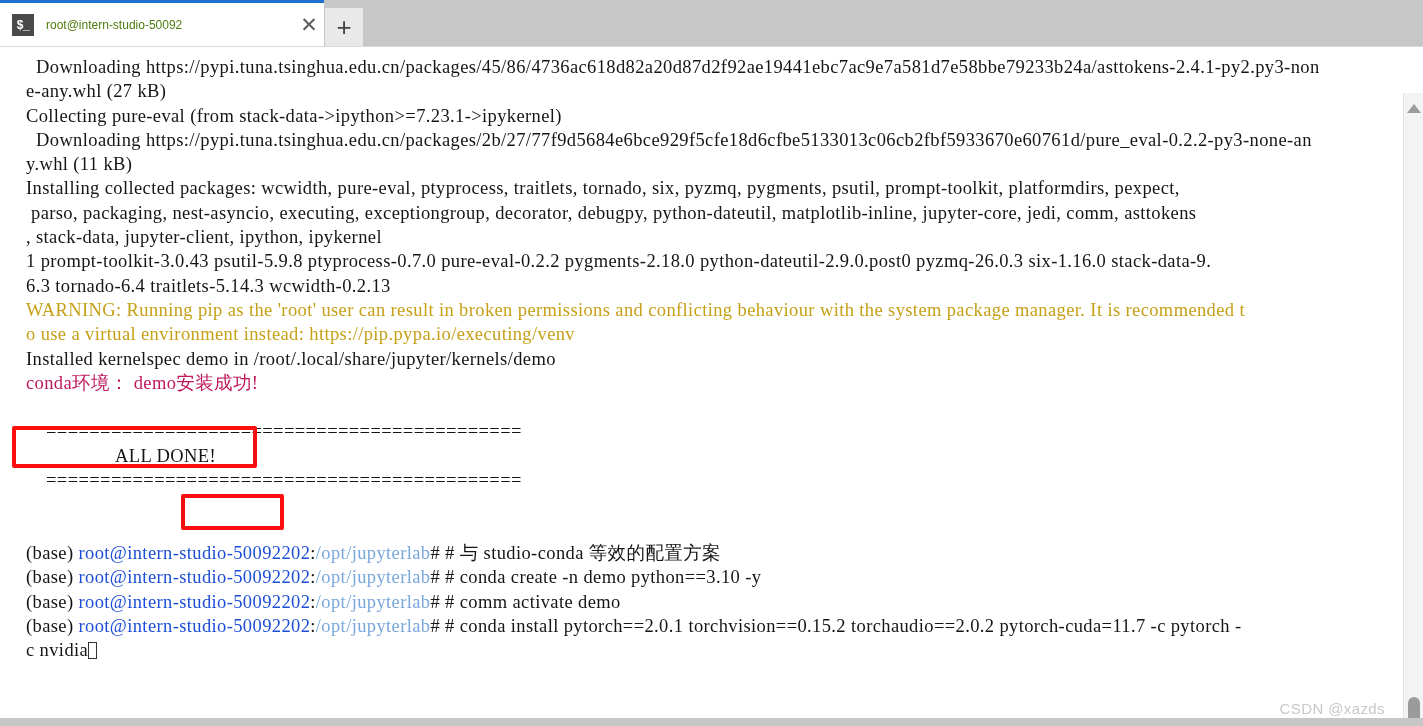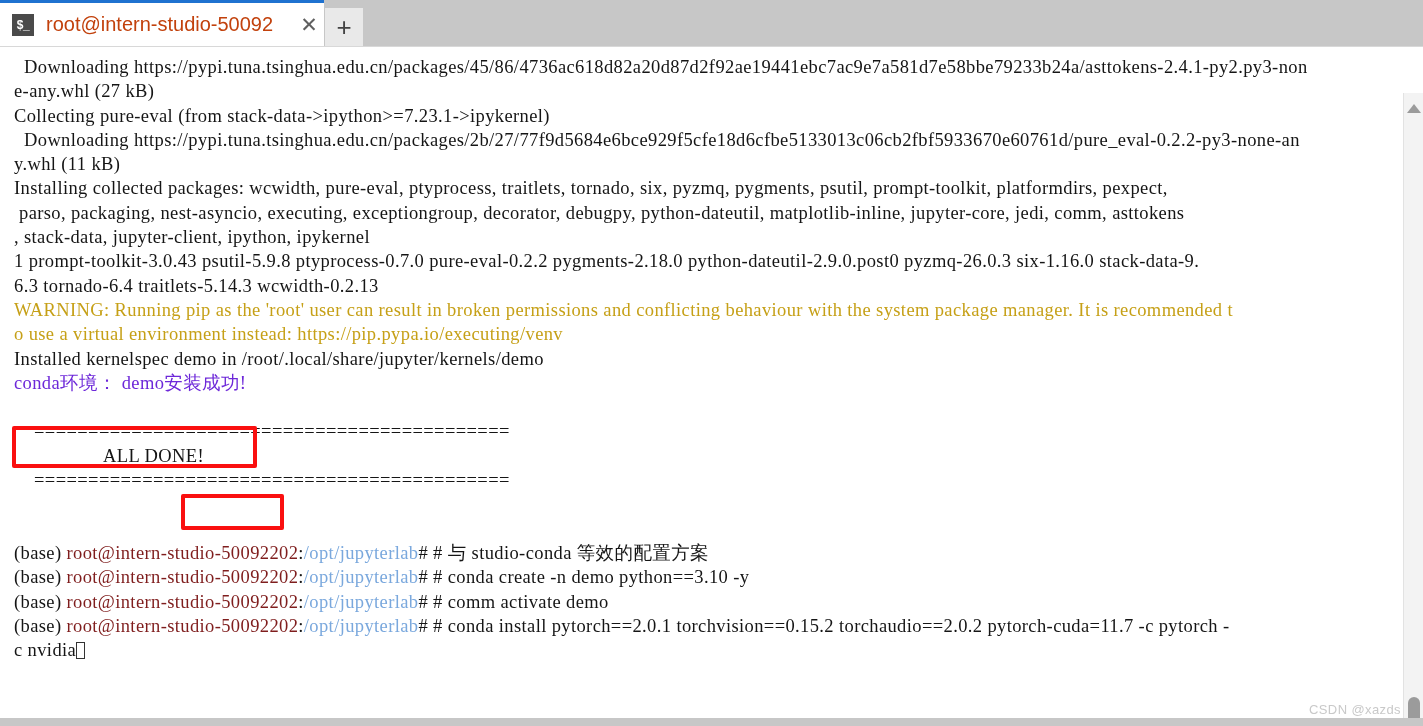--- a/index.html
+++ b/index.html
@@ -52,22 +52,22 @@
     font-weight: bold;
     display: flex;
     align-items: center;
     justify-content: center;
     flex: 0 0 auto;
     margin-right: 12px;
     letter-spacing: -0.5px;
   }
   .tab-title {
     font-family: "Liberation Sans", sans-serif;
-    font-size: 20px;
-    color: #c2410c;
+    font-size: 12px;
+    color: #4d7c0f;
     white-space: nowrap;
     flex: 1 1 auto;
     overflow: hidden;
   }
   .tab-close {
     font-family: "Liberation Sans", sans-serif;
     font-size: 21px;
     color: #606060;
     width: 30px;
     text-align: center;
@@ -114,25 +114,26 @@
     background: #ffffff;
   }
   .line {
     font-family: "Liberation Serif", "DejaVu Serif", serif;
     font-size: 18.5px;
     line-height: 24.3px;
     color: #151515;
     white-space: pre;
     letter-spacing: 0.38px;
     height: 24.3px;
+    margin-left: 12px;
   }
   .warn  { color: #c6a017; }
-  .green { color: #7f1d1d; text-align: right; }
+  .green { color: #1d4ed8; text-align: right; }
   .blue  { color: #7aa8dd; }
-  .grn-msg { color: #6d28d9; }
+  .grn-msg { color: #be185d; }
   .blank { height: 24.3px; }
   .cursor {
     display: inline-block;
     width: 9px;
     height: 17px;
     background: #ffffff;
     border: 1px solid #333;
     vertical-align: -3px;
     box-sizing: border-box;
   }
@@ -209,24 +210,24 @@
   #bottom-strip {
     position: absolute;
     left: 0;
     bottom: 0;
     width: 1423px;
     height: 8px;
     background: #c7c7c7;
   }
   #watermark {
     position: absolute;
-    right: 22px;
+    right: 38px;
     bottom: 9px;
     font-family: "Liberation Sans", sans-serif;
-    font-size: 13px;
+    font-size: 15px;
     color: #c9c9c9;
     letter-spacing: 0.4px;
     white-space: nowrap;
   }
 </style>
 </head>
 <body>
 
 <div id="tabbar">
   <div class="tab-accent"></div>

